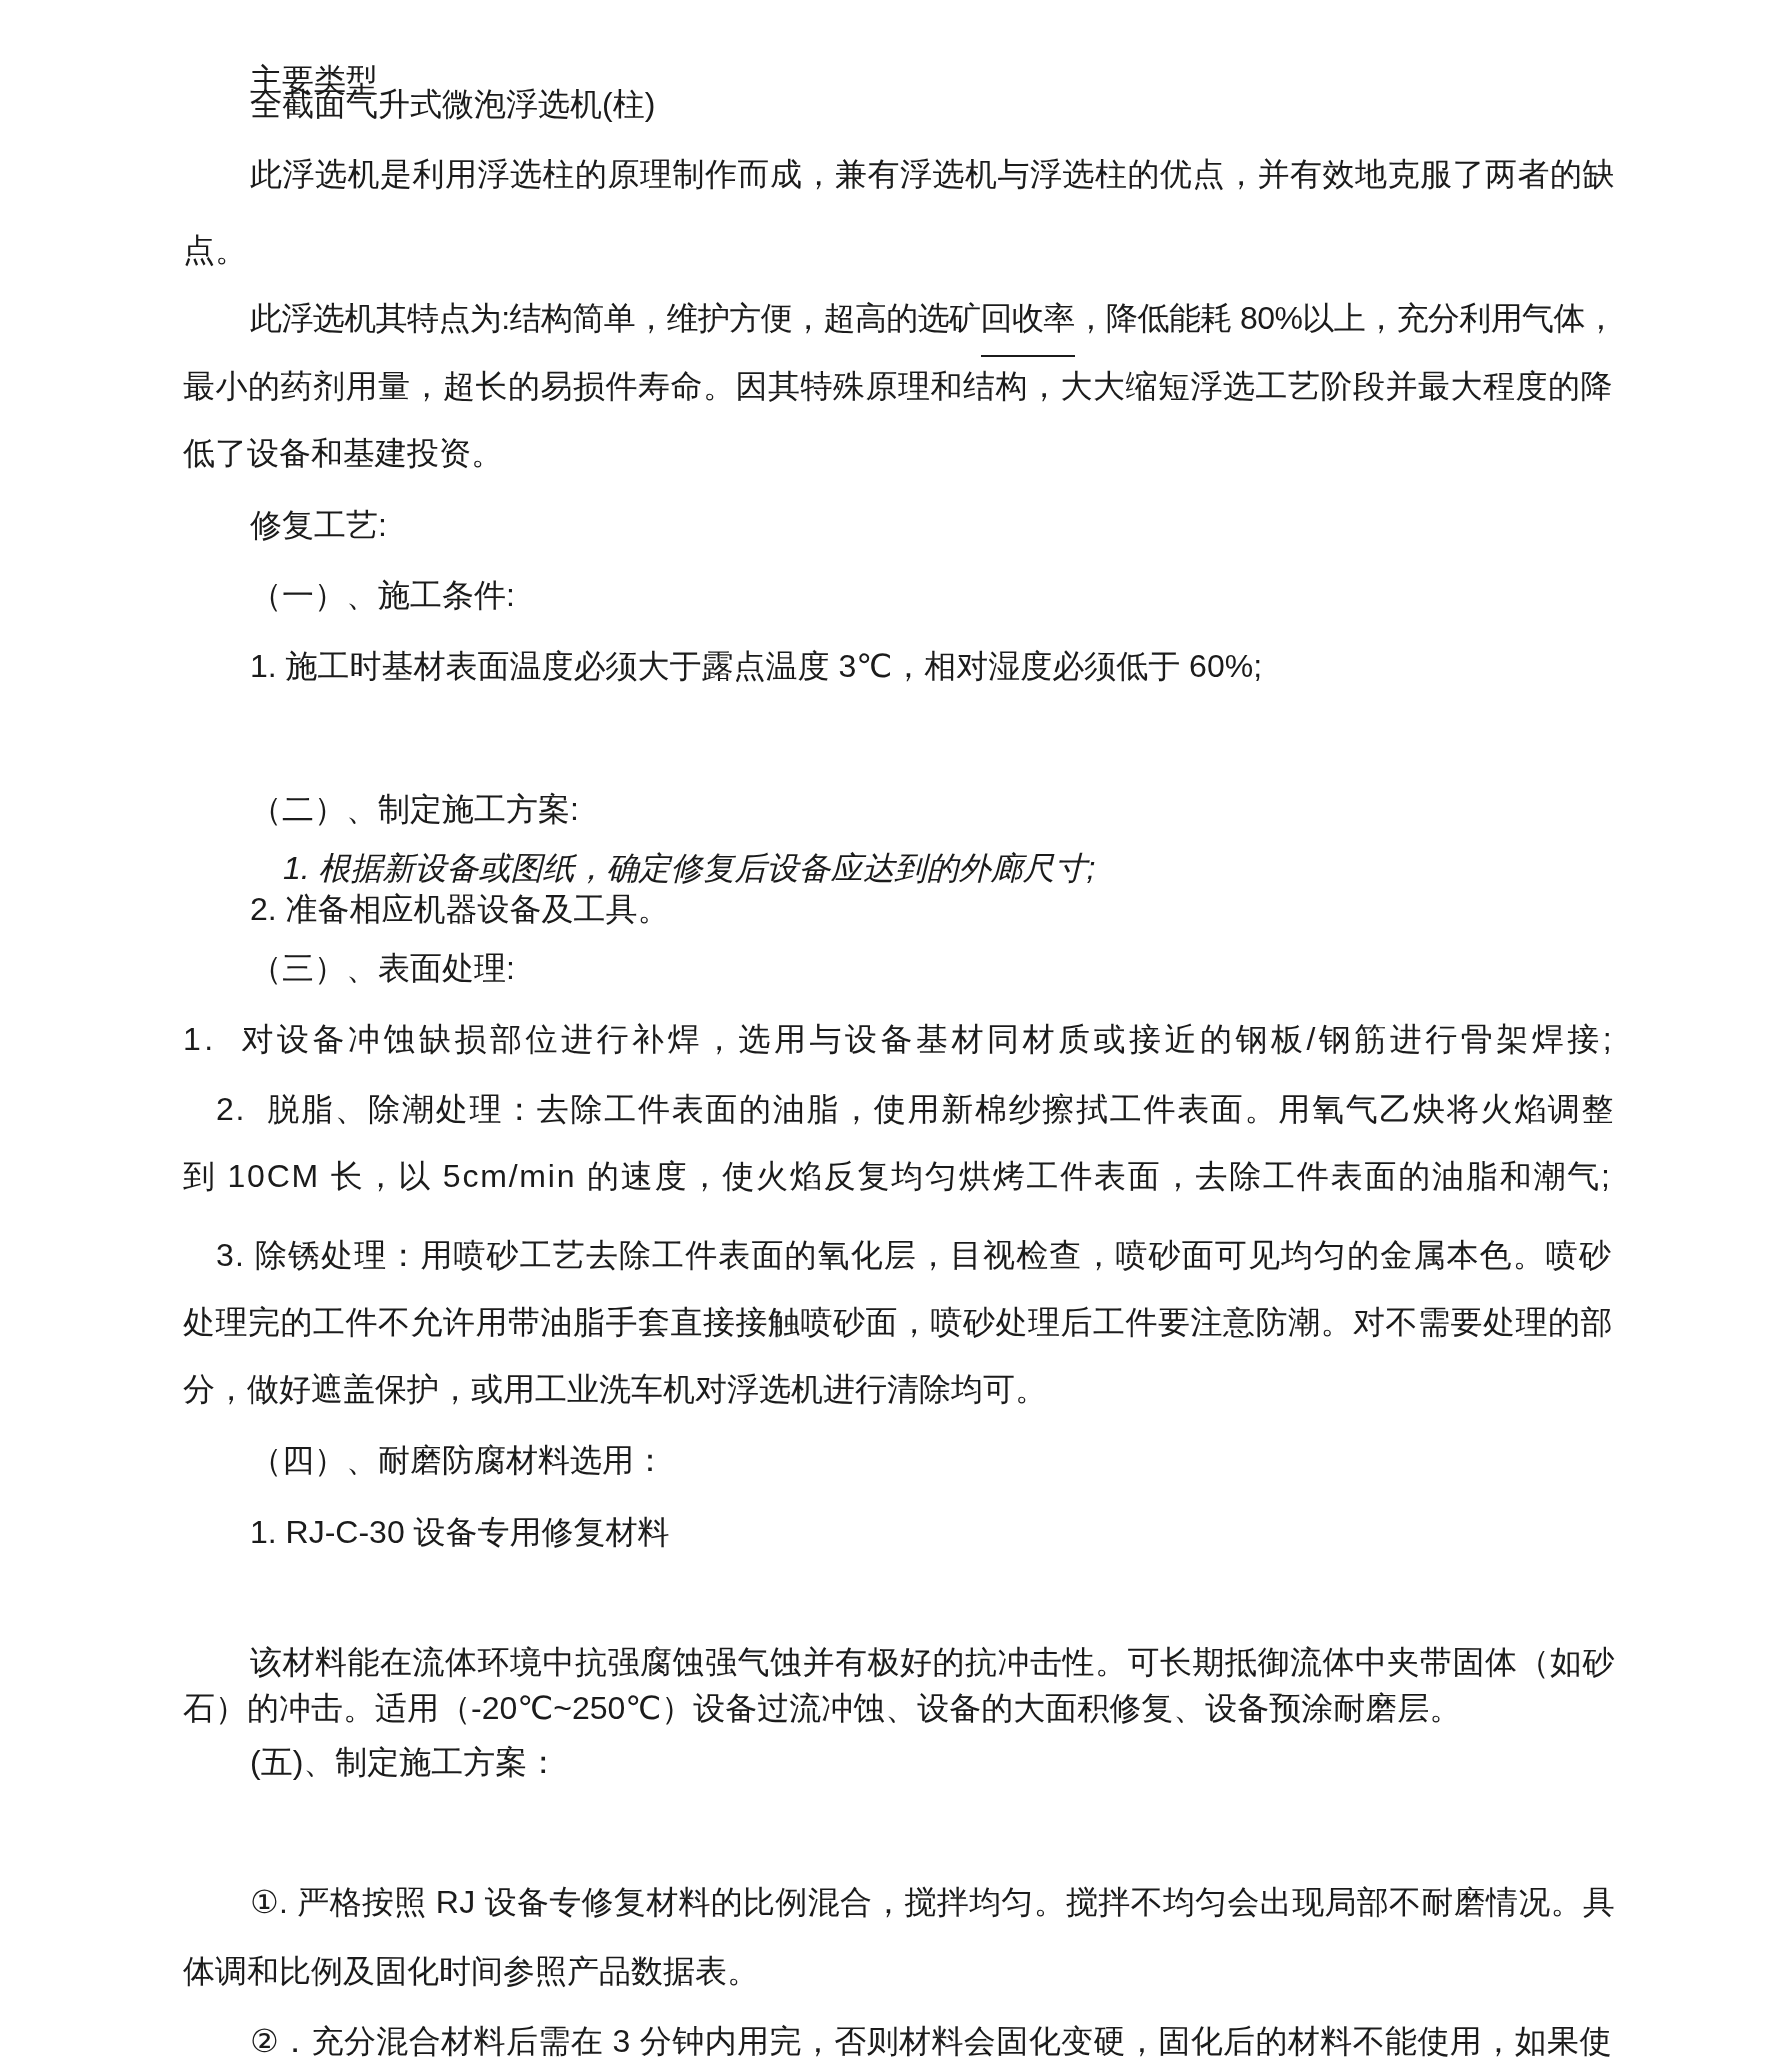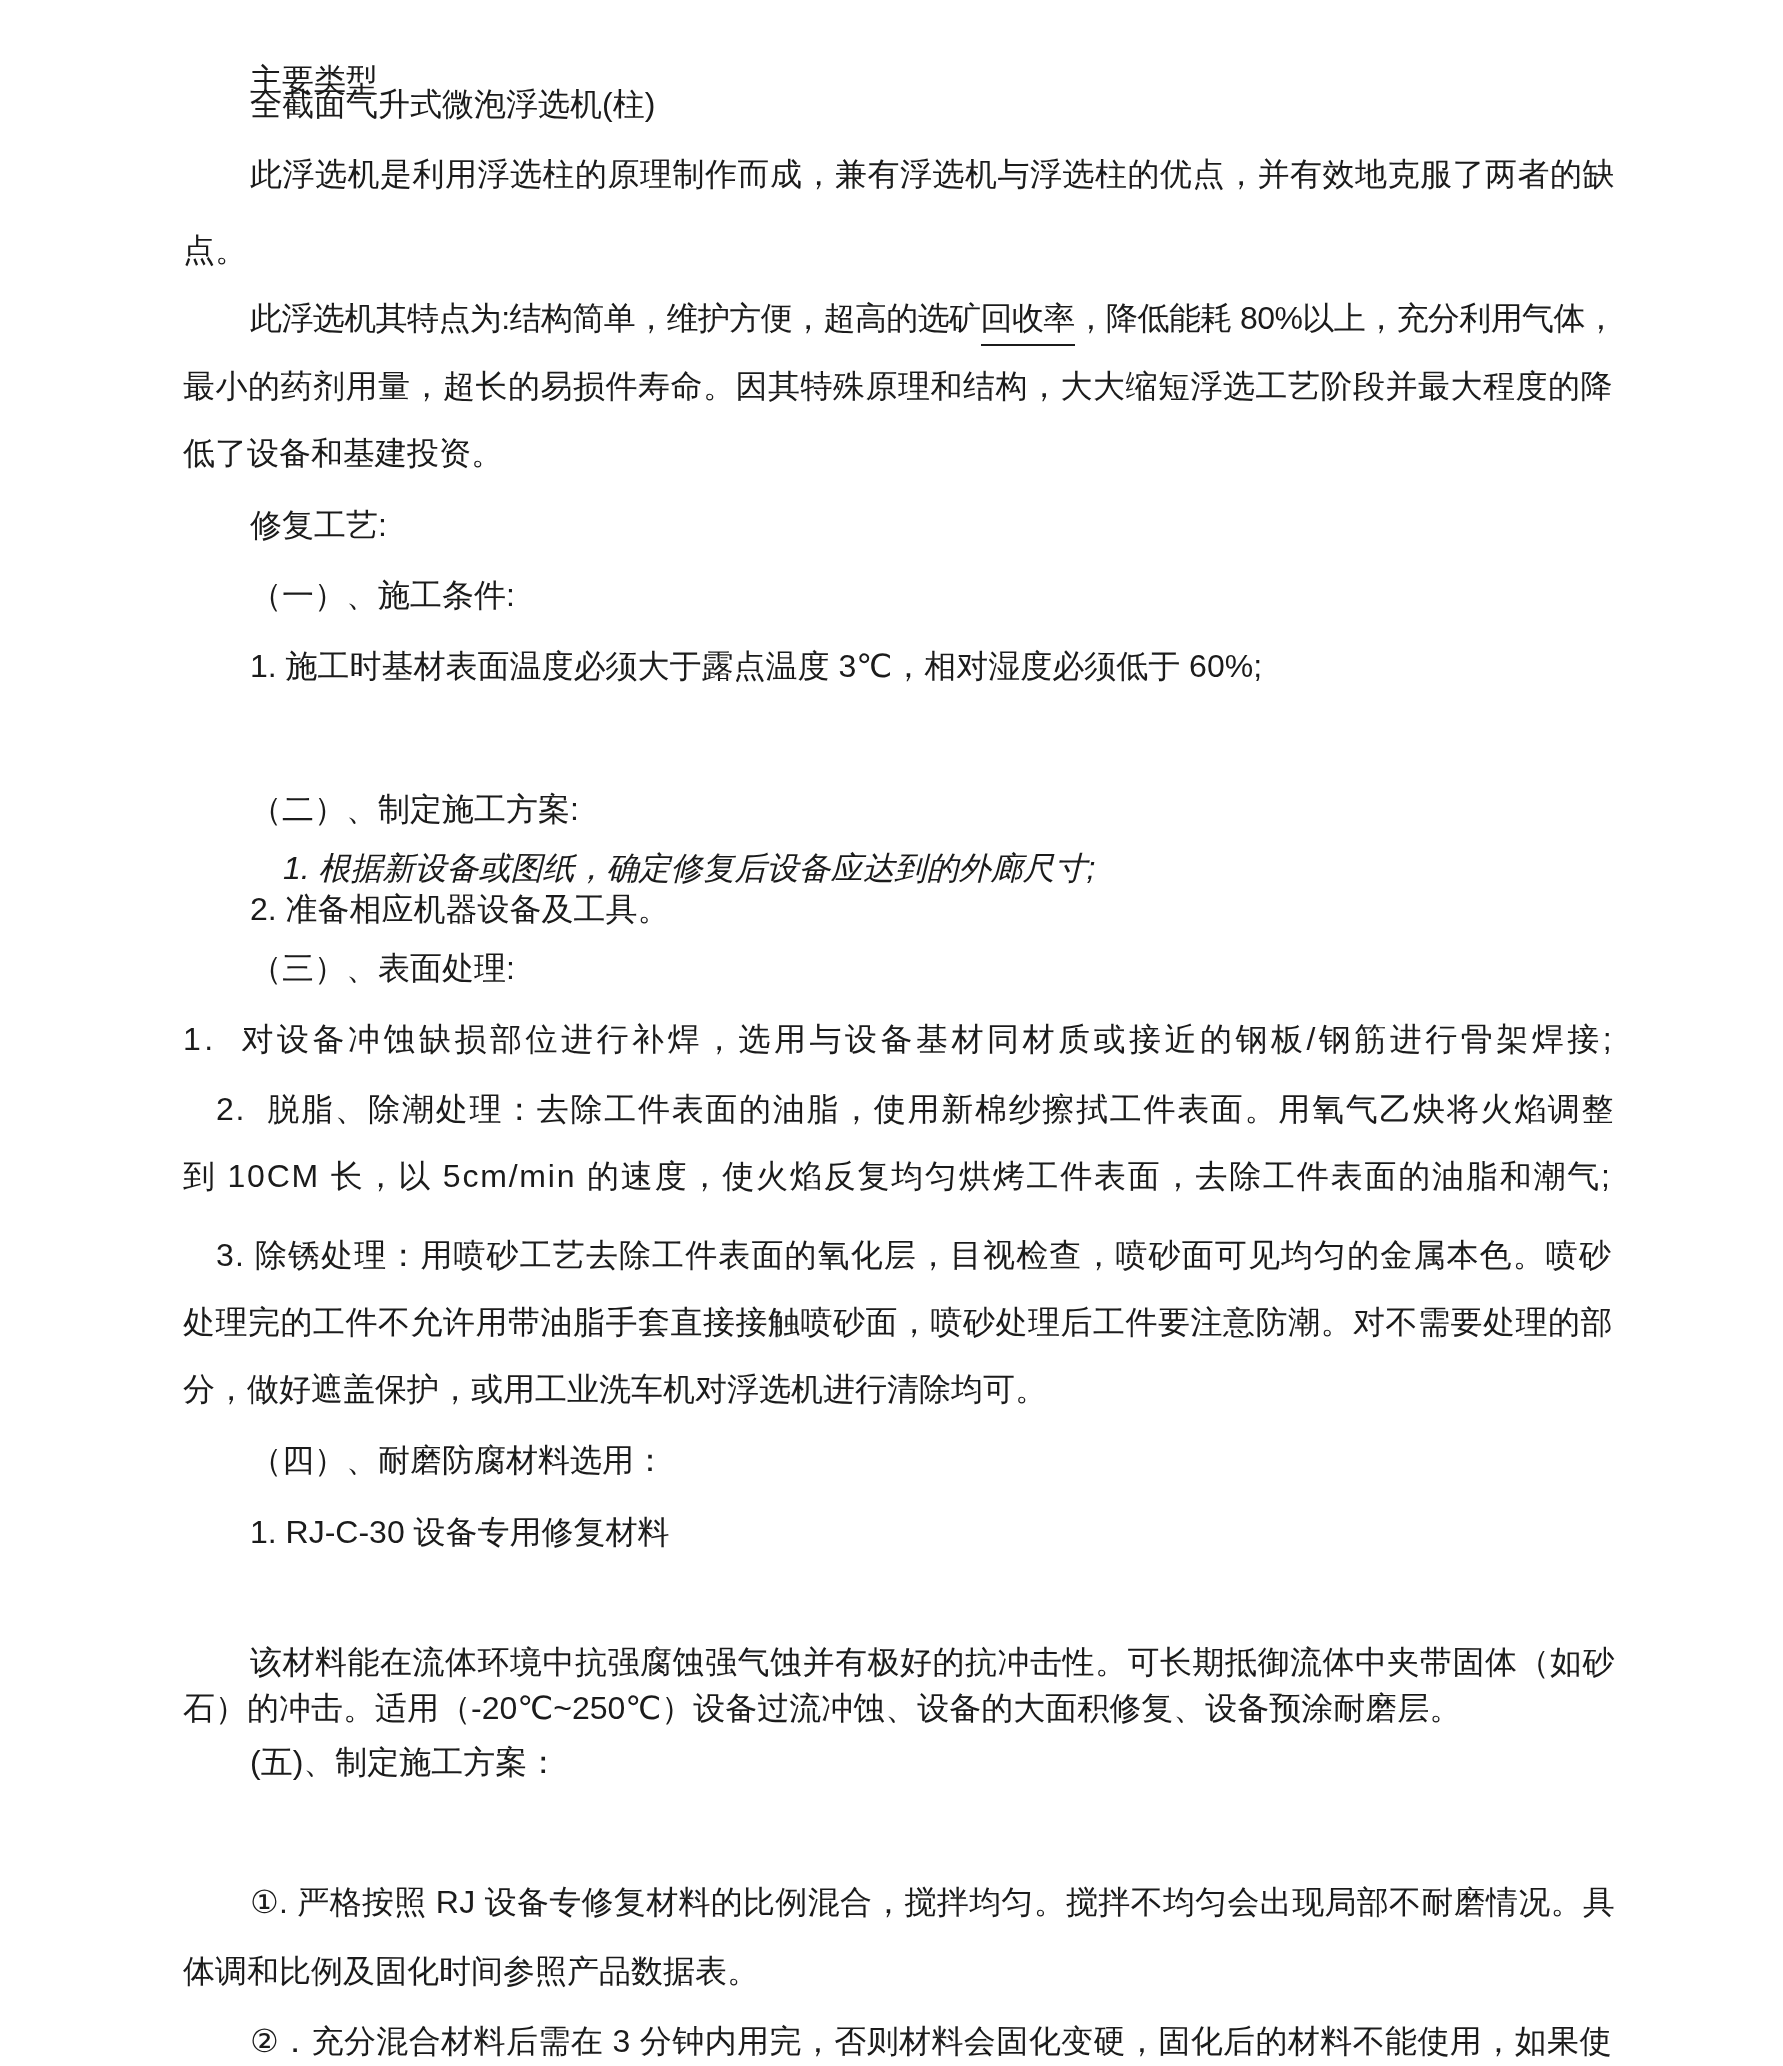--- a/index.html
+++ b/index.html
@@ -10,21 +10,21 @@
     font-size:32px;
     line-height:42px;
     color:#1b1b1b;
     white-space:pre;
     font-weight:500;
   }
   .ind0{left:183px;}
   .ind1{left:216px;}
   .ind2{left:250px;}
   .ind3{left:283px;}
-  .useg{border-bottom:2.9px solid #1b1b1b;padding-bottom:8px;}
+  .useg{border-bottom:2.9px solid #1b1b1b;padding-bottom:16px;font-family:Liberation Mono, monospace;}
 </style>
 </head>
 <body>
 
 <div class="page" id="page">
     <div class="line ind2" style="top: 11.5px; margin-top: 47px;">主要类型</div>
     <div class="line ind2" style="top: 83px;">全截面气升式微泡浮选机(柱)</div>
     <div class="line ind2 full" style="top: 153px; letter-spacing: 0.5px;">此浮选机是利用浮选柱的原理制作而成，兼有浮选机与浮选柱的优点，并有效地克服了两者的缺</div>
     <div class="line ind0" style="top: 229px;">点。</div>
     <div class="line ind2 full" style="top: 297px; letter-spacing: -0.6px;"><span>此浮选机其特点为:结构简单，维护方便，超高的选矿</span><span class="useg">回收率</span><span>，降低能耗 80%以上，充分利用气体，</span></div>

